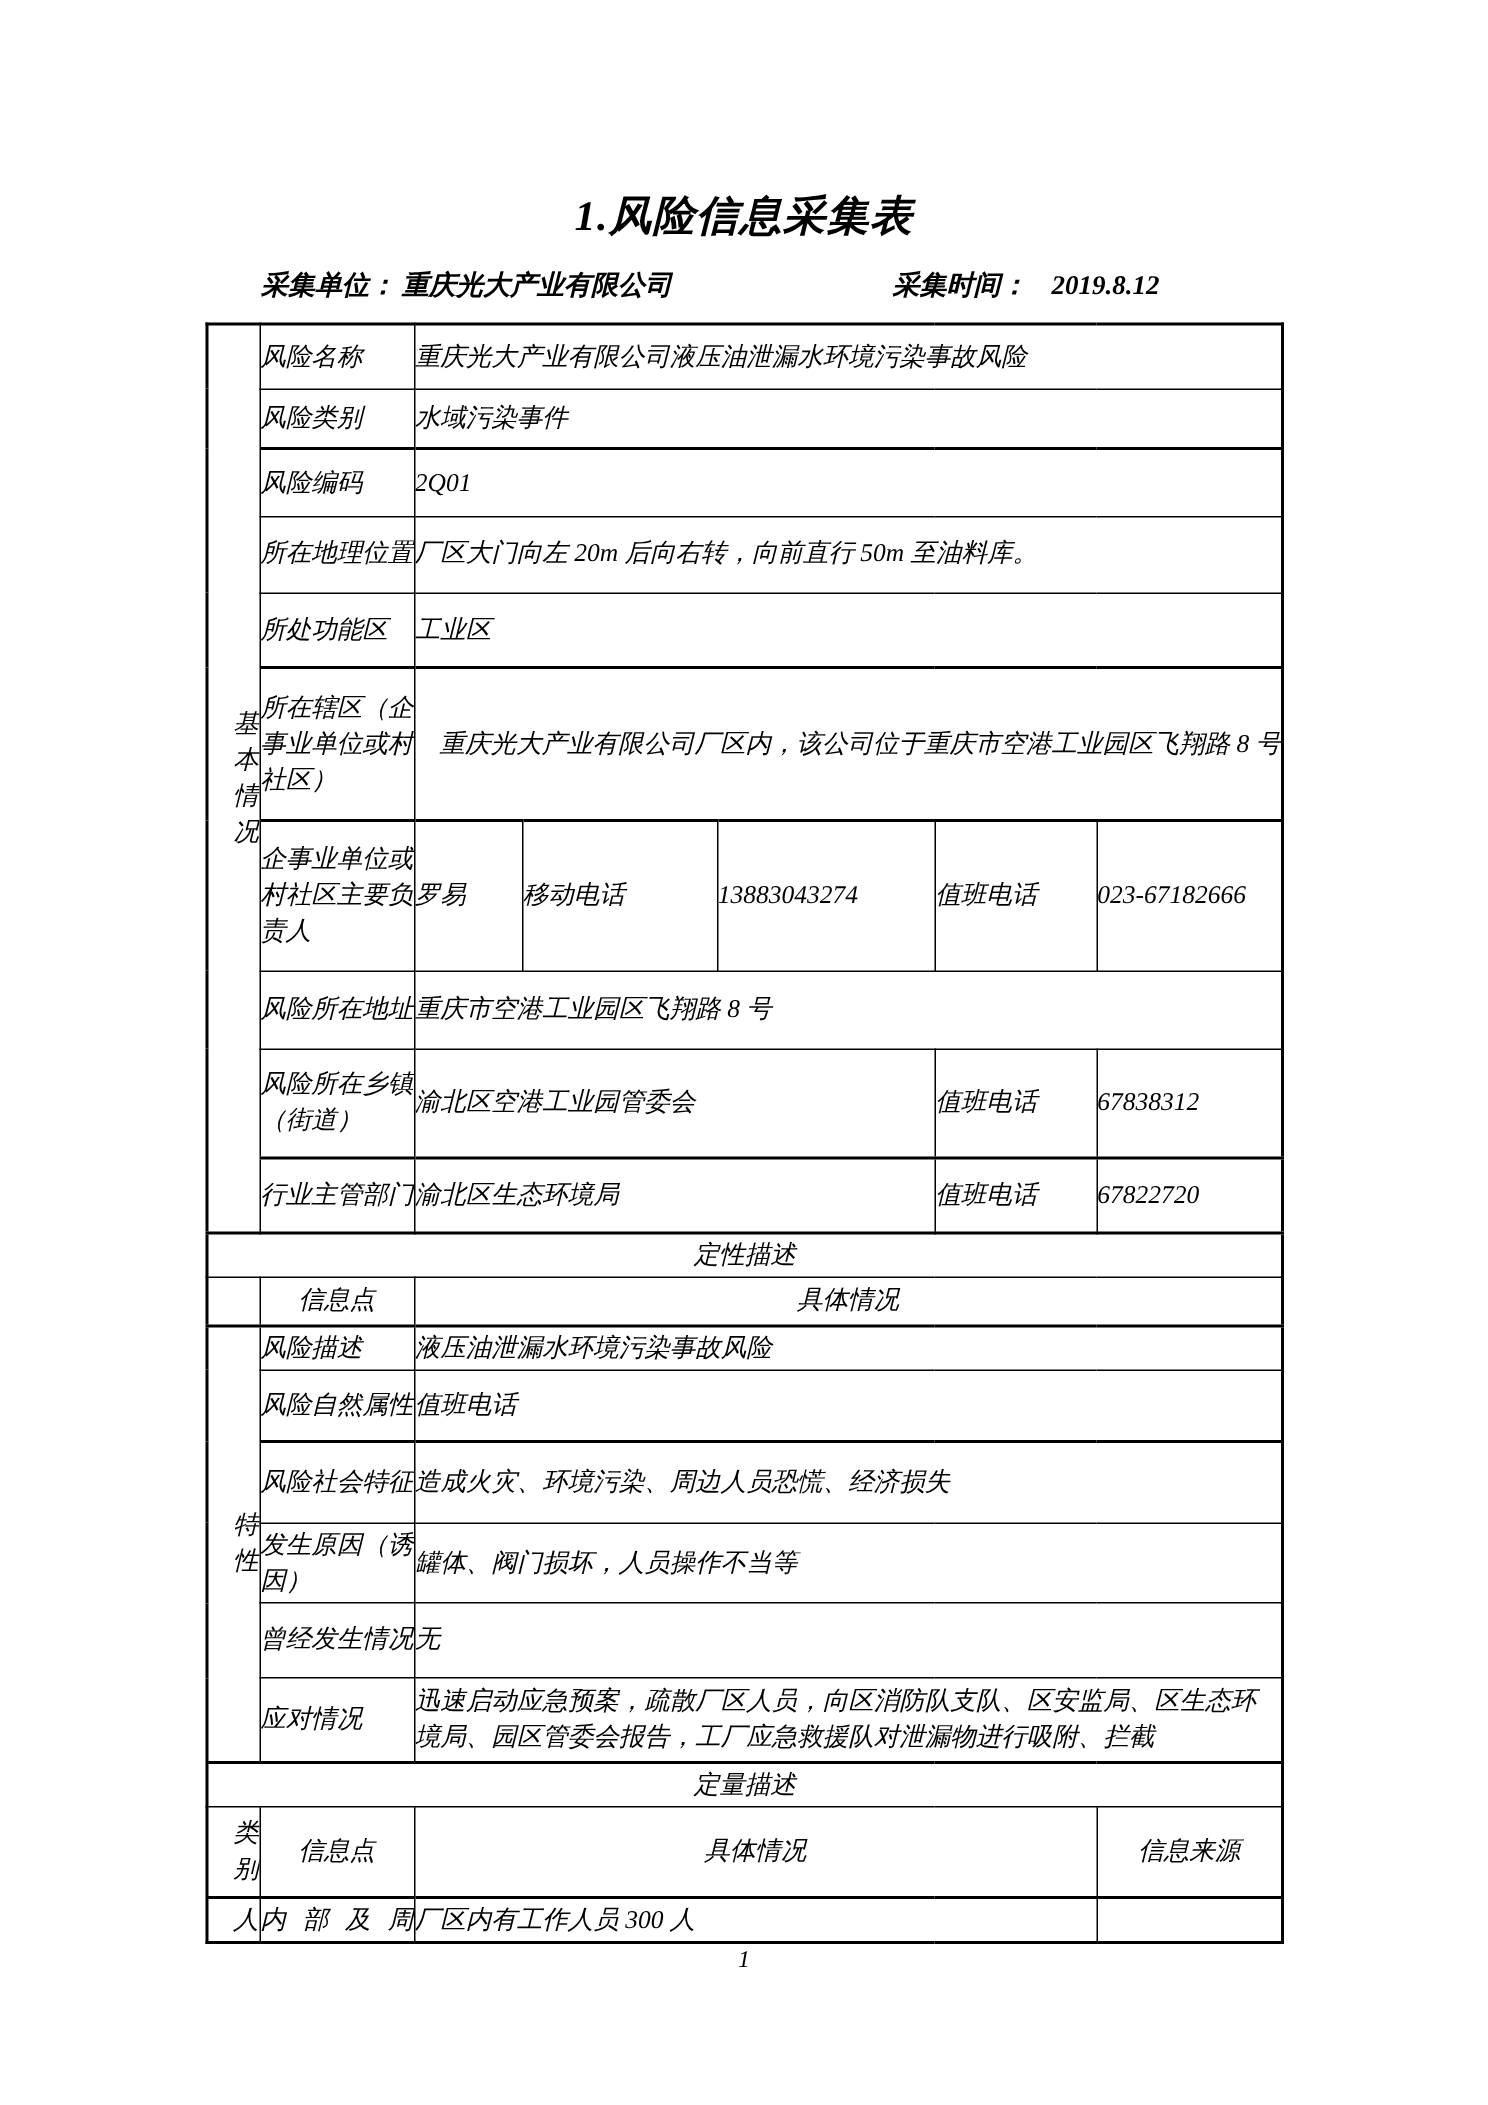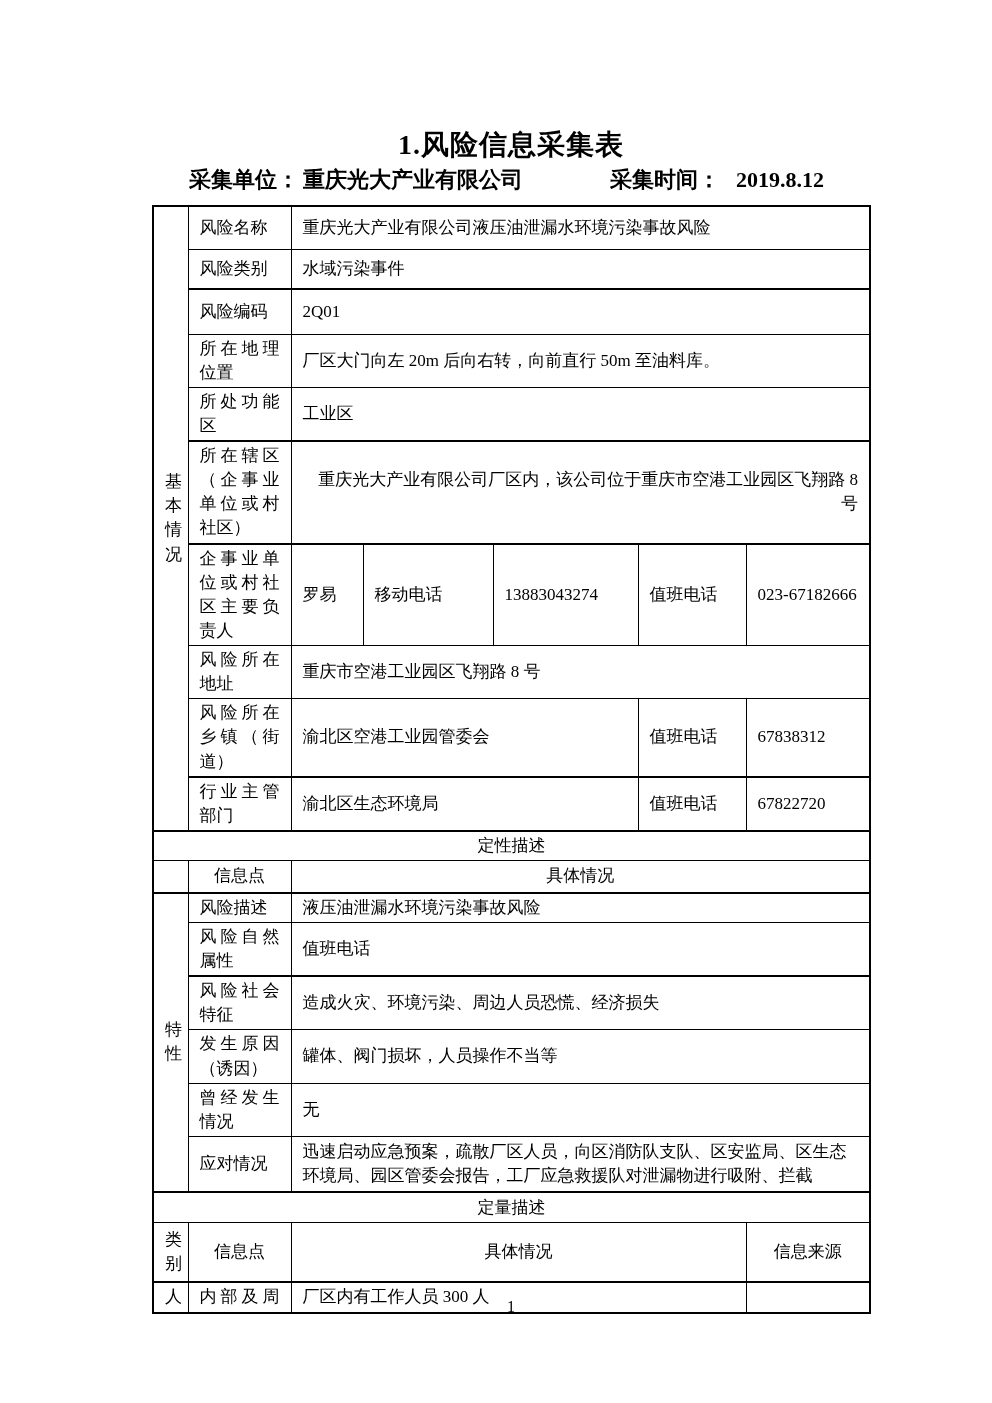--- a/index.html
+++ b/index.html
@@ -4,55 +4,55 @@
 <style>
   html,body{margin:0;padding:0;background:#ffffff;}
   .page{
     position:relative;
     width:992px;height:1403px;
     background:#ffffff;
     font-family:"Liberation Serif","DejaVu Serif",serif;
     color:#000;
     overflow:hidden;
   }
-  .content{position:absolute;left:152px;top:0;width:718px;}
+  .content{position:absolute;left:137px;top:0;width:718px;font-style:italic;}
   .title{
     margin-top:127px;
     text-align:center;
     font-size:28px;
     line-height:36px;
     font-weight:bold;
     letter-spacing:1px;
   }
   .meta{
     position:relative;
-    margin-top:4px;
+    margin-top:14px;
     height:26px;
-    font-size:22px;
+    font-size:18px;
     font-weight:bold;
     line-height:26px;
   }
   .meta-left{position:absolute;left:37px;}
   .meta-left .meta-val{margin-left:4px;}
   .meta-right{position:absolute;left:458px;text-align:right;}
   .meta-right .meta-val{margin-left:16px;}
 
   table.main{
     margin-top:12px;
     border-collapse:collapse;
     table-layout:fixed;
     width:717px;
     border:2px solid #000;
   }
   table.main td{
     border:1px solid #000;
     font-size:17px;
     line-height:1.42;
     vertical-align:middle;
-    padding:2px 11px;
+    padding:2px 0;
     overflow:hidden;
   }
   tr.bt2 > td{border-top:2px solid #000;}
 
   td.sec{
     padding:0 8px;
     text-align:right;
     word-break:break-all;
     line-height:2.55;
   }

